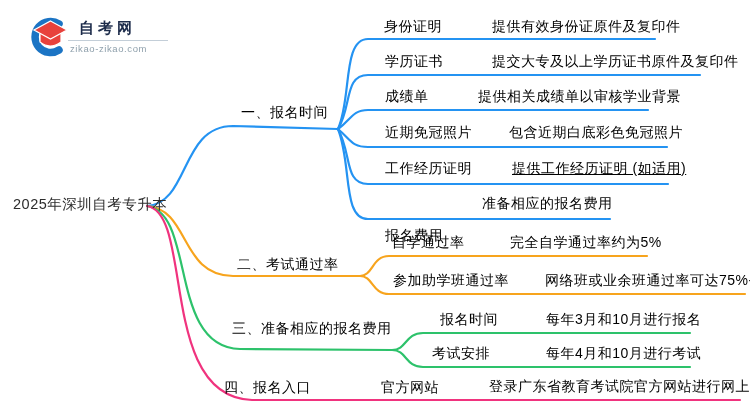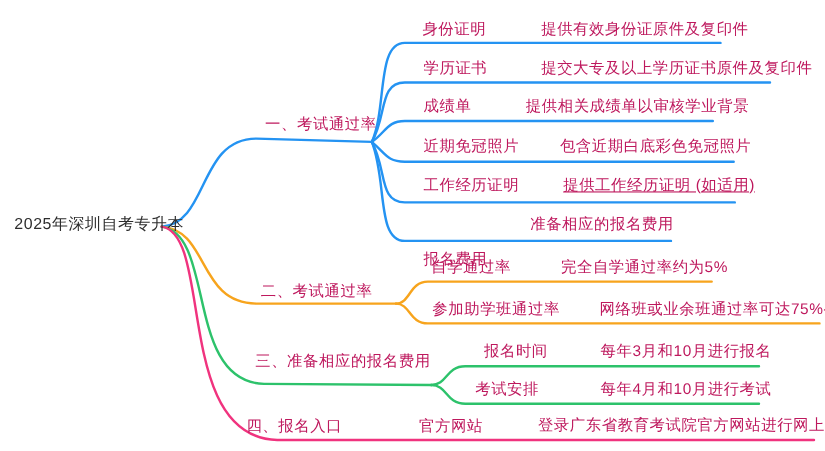--- a/index.html
+++ b/index.html
@@ -4,21 +4,21 @@
 <style>
   html,body{margin:0;padding:0;}
   body{
     width:750px;height:410px;position:relative;overflow:hidden;
     background:#ffffff;
     font-family:"Liberation Sans", sans-serif;
   }
   .stage{position:absolute;inset:0;width:750px;height:410px;}
   svg.wires{position:absolute;left:0;top:0;width:750px;height:410px;}
   .lbl{
-    position:absolute;white-space:nowrap;color:#be185d;
+    position:absolute;white-space:nowrap;color:#000000;
     font-size:14px;line-height:16px;letter-spacing:0.5px;
   }
   .root-lbl{font-size:14.5px;color:#2d2d2d;letter-spacing:0.5px;}
   .branch-lbl{font-size:14px;}
   
   .logo{position:absolute;left:26px;top:16px;width:150px;height:44px;}
   .logo-title{
     position:absolute;left:53px;top:3px;font-size:15px;font-weight:bold;
     color:#1c2b4a;letter-spacing:4px;white-space:nowrap;
   }
@@ -55,24 +55,34 @@
       <path d="M147,206 C196,213 168,347 240,349 L392,350" stroke="#2dc26b"></path>
       <path d="M392,350 C407,350 405,333 423,333 L690,333" stroke="#2dc26b"></path>
       <path d="M392,350 C407,350 405,367 423,367 L690,367" stroke="#2dc26b"></path>
     </g>
 
     <g>
       <path d="M147,206 C194,213 158,397 252,400 L740,400" stroke="#f0337e"></path>
     </g>
   </svg>
 
+  <div class="logo">
+    <svg width="46" height="42" viewBox="0 0 46 42">
+      <path d="M33,8 A15.5,15.5 0 1 0 33,34" stroke="#1b74c4" stroke-width="7.5" fill="none" stroke-linecap="round"></path>
+      <path d="M14,18 v8 q10,8 21,0 v-8" fill="#e8413c" stroke="#ffffff" stroke-width="1.2"></path>
+      <polygon points="24.5,5 41,14 24.5,23 8,14" fill="#e8413c" stroke="#ffffff" stroke-width="1.2"></polygon>
+    </svg>
+    <div class="logo-title">自考网</div>
+    <div class="logo-divider"></div>
+    <div class="logo-domain">zikao-zikao.com</div>
+  </div>
 
   <div class="lbl root-lbl" style="left:13px;top:196px;">2025年深圳自考专升本</div>
 
-  <div class="lbl branch-lbl" style="left:241px;top:104px;">一、考试通过率</div>
+  <div class="lbl branch-lbl" style="left:241px;top:104px;">一、报名时间</div>
   <div class="lbl" style="left:384px;top:18px;">身份证明</div>
   <div class="lbl" style="left:492px;top:18px;">提供有效身份证原件及复印件</div>
   <div class="lbl" style="left:385px;top:53px;">学历证书</div>
   <div class="lbl" style="left:492px;top:53px;">提交大专及以上学历证书原件及复印件</div>
   <div class="lbl" style="left:385px;top:88px;">成绩单</div>
   <div class="lbl" style="left:478px;top:88px;">提供相关成绩单以审核学业背景</div>
   <div class="lbl" style="left:385px;top:124px;">近期免冠照片</div>
   <div class="lbl" style="left:509px;top:124px;">包含近期白底彩色免冠照片</div>
   <div class="lbl" style="left:385px;top:160px;">工作经历证明</div>
   <div class="lbl" style="left:512px;top:160px;text-decoration:underline;">提供工作经历证明 (如适用)</div>

